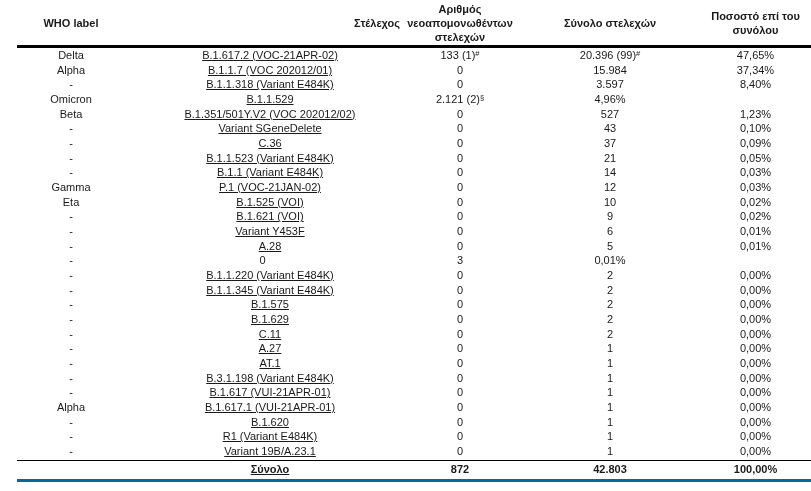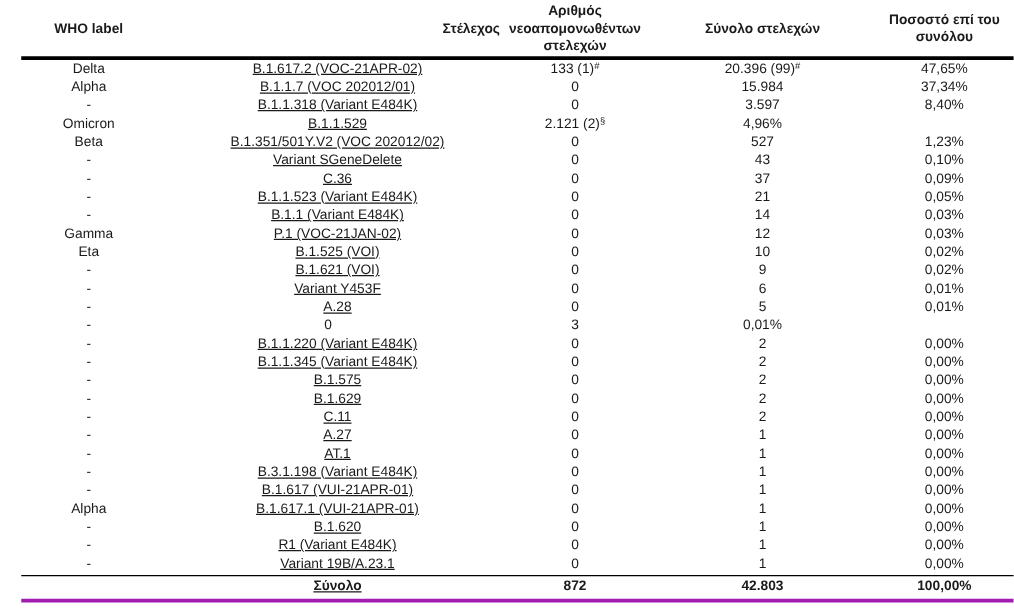--- a/index.html
+++ b/index.html
@@ -50,21 +50,21 @@
     top: -3.5px;
     line-height: 0;
   }
   
   .total-row {
     height: 18px;
     line-height: 17px;
     font-weight: bold;
     font-size: 11px;
     border-top: 1.5px solid #000000;
-    border-bottom: 3px solid #a21caf;
+    border-bottom: 3px solid #0369a1;
     align-items: center;
     margin-top: 1px;
   }
 </style>
 </head>
 <body>
 
 <div class="doc">
 
   <div class="grid-row thead">

